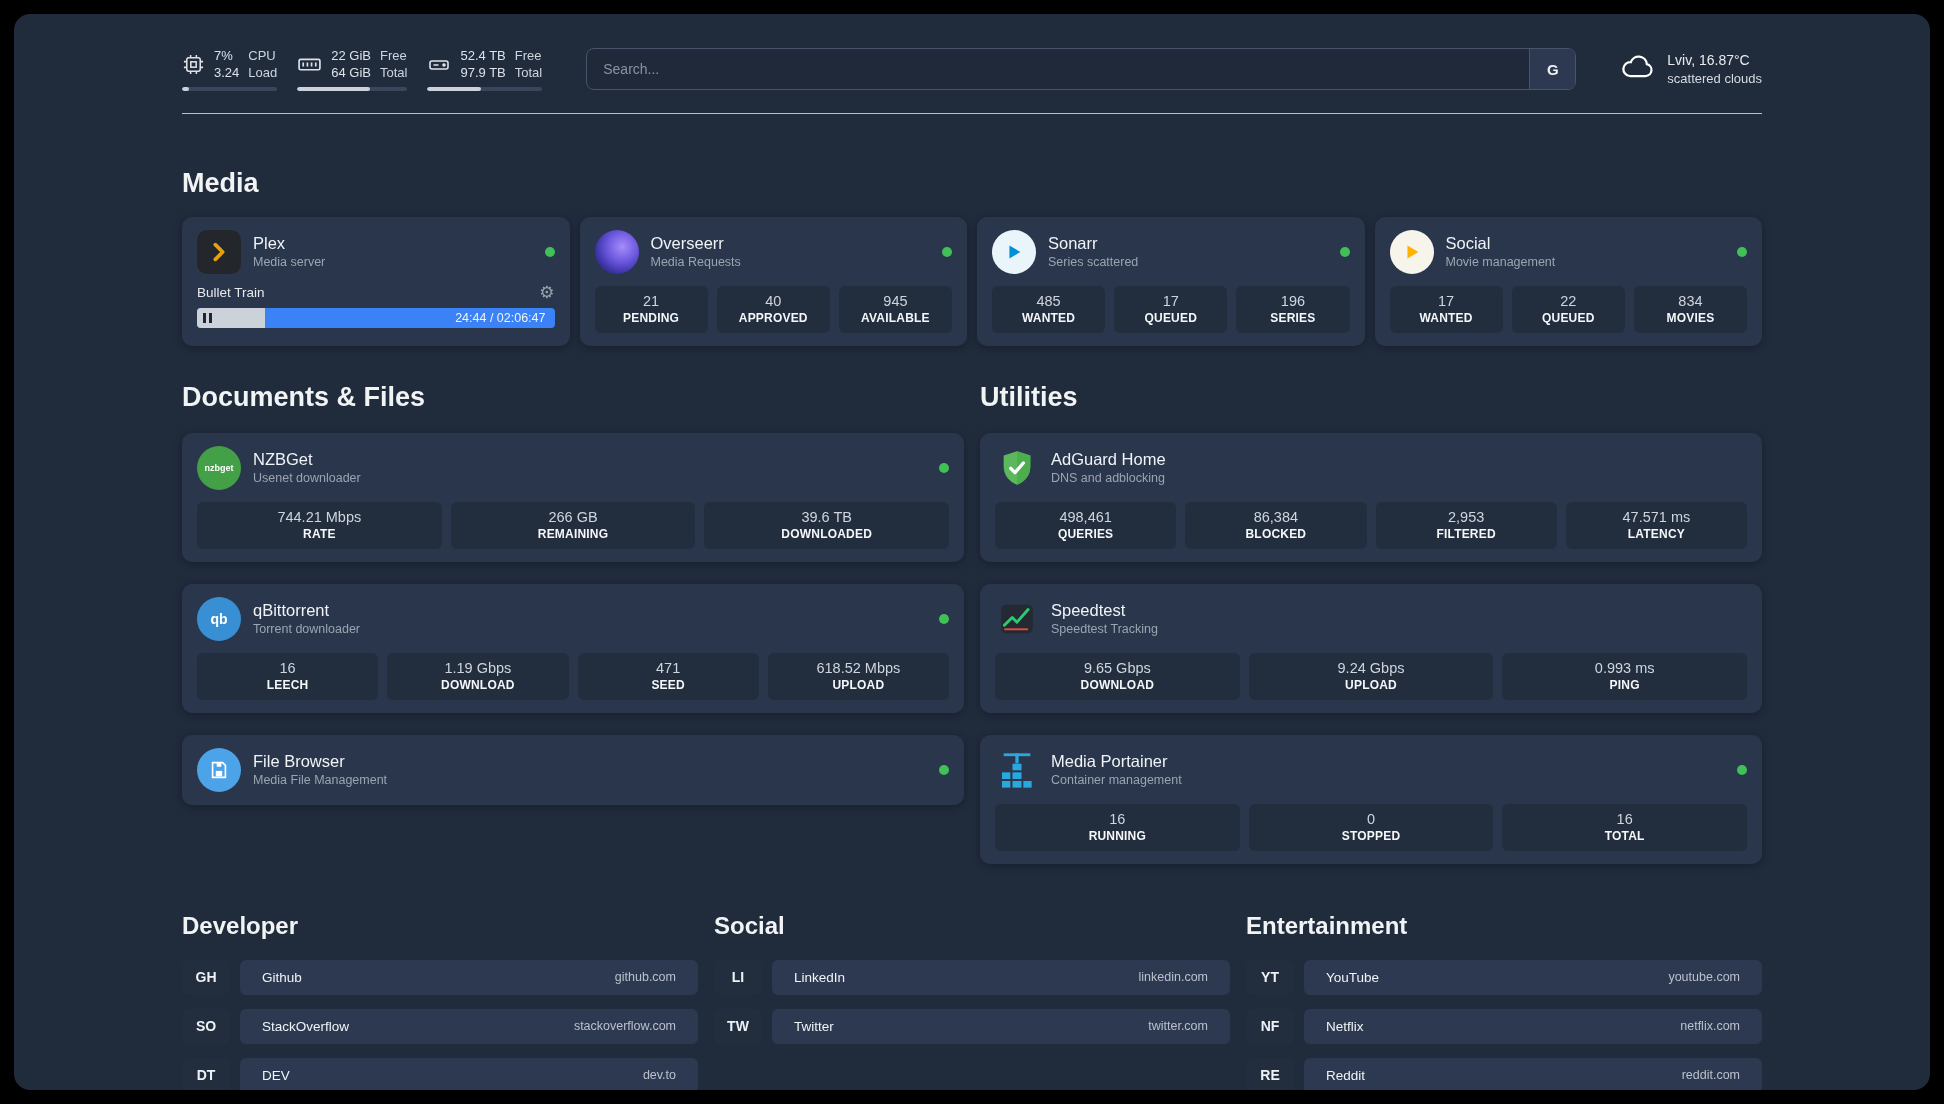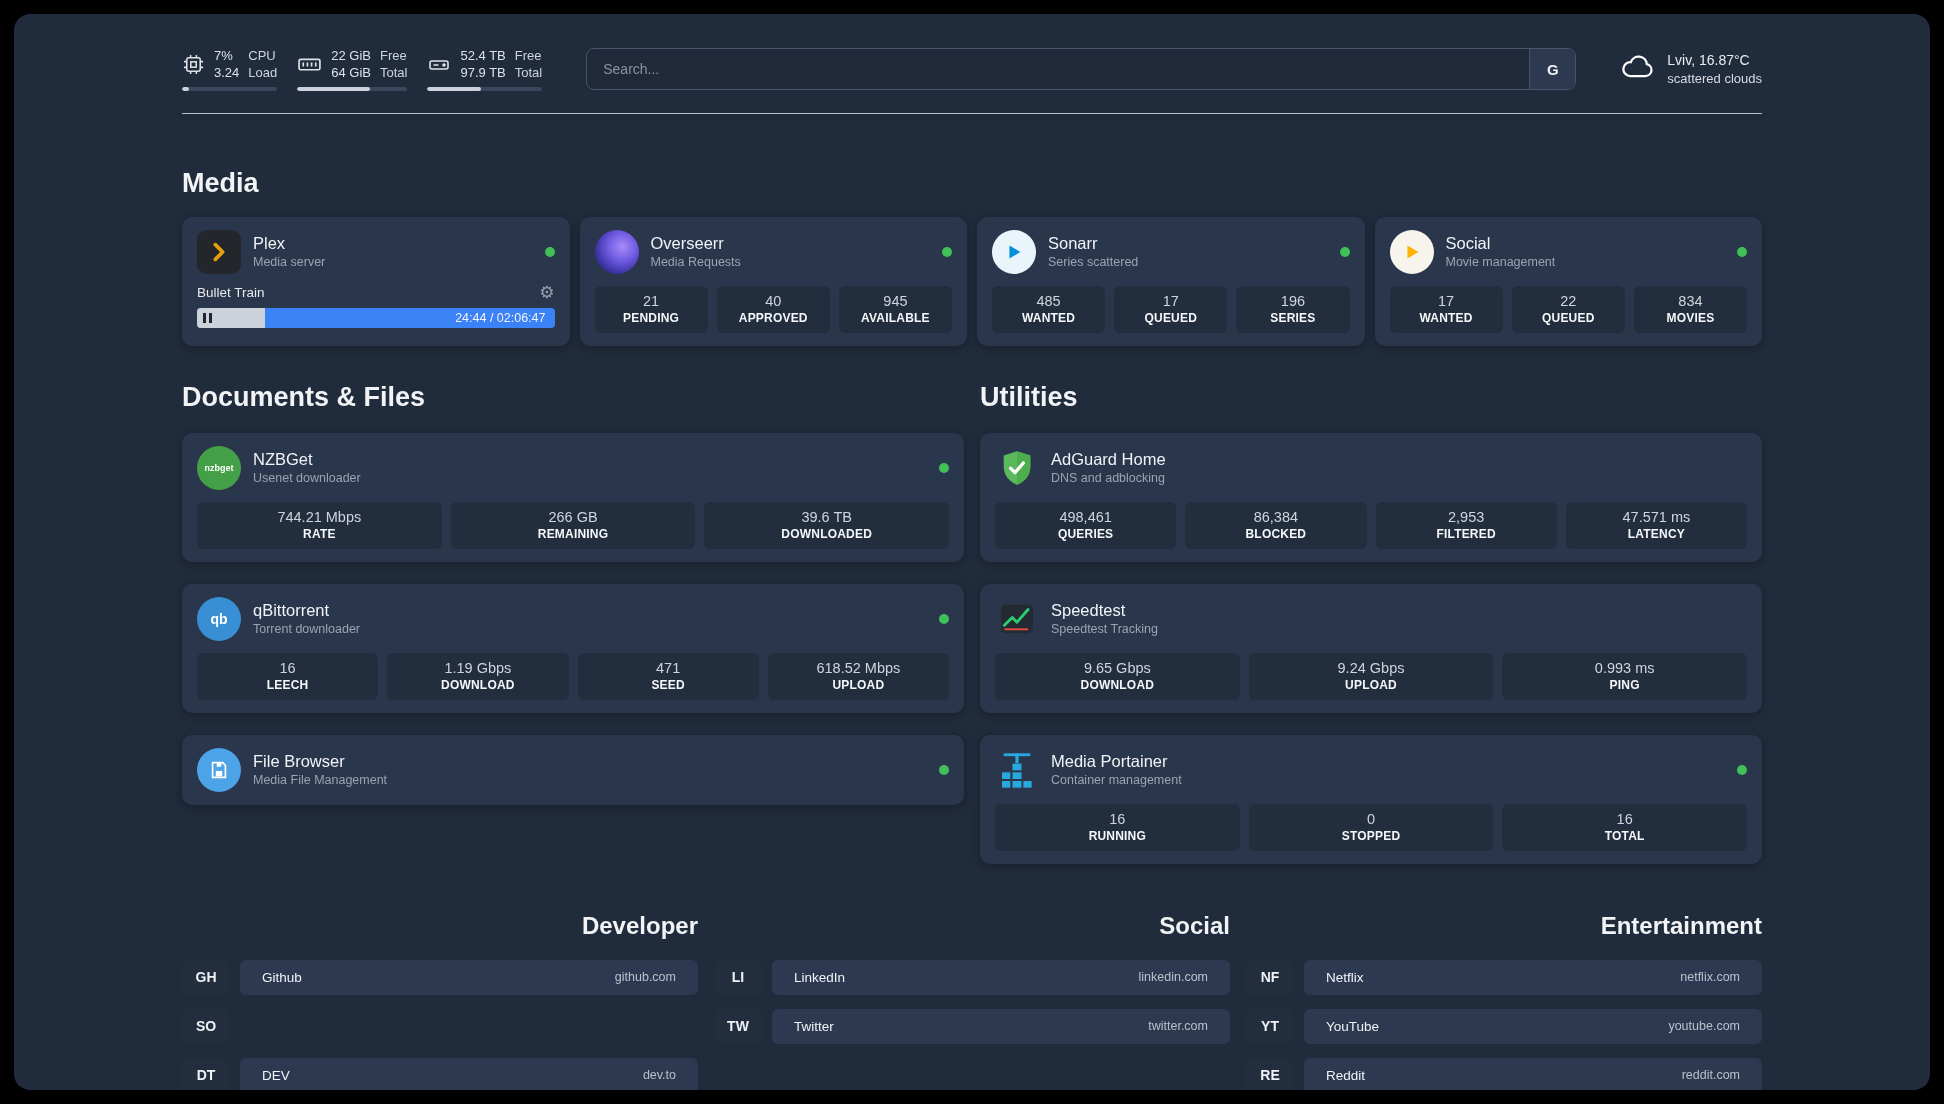--- a/index.html
+++ b/index.html
@@ -81,21 +81,21 @@
     font-size: 12.5px; color: #f1f3f5; }
 
   
   .groups { display: grid; grid-template-columns: 1fr 1fr; gap: 16px; margin-top: 36px; }
   .group-col { display: flex; flex-direction: column; gap: 22px; }
   .group-col .section-title { margin-bottom: -2px; }
 
   
   .bookmarks { display: grid; grid-template-columns: repeat(3, 1fr); gap: 16px; margin-top: 48px; }
   .bm-col { display: flex; flex-direction: column; gap: 14px; }
-  .bm-col .section-title { font-size: 24px; margin-bottom: 6px; text-align: right; }
+  .bm-col .section-title { font-size: 24px; margin-bottom: 6px; }
   .bm-row { display: flex; gap: 10px; cursor: pointer; }
   .bm-abbr { width: 48px; height: 35px; flex: none; background: #222d3e; border-radius: 6px;
     display: flex; align-items: center; justify-content: center; font-size: 14px;
     font-weight: bold; color: #eef1f5; }
   .bm-bar { flex: 1; height: 35px; background: #2c3950; border-radius: 6px; display: flex;
     align-items: center; justify-content: space-between; padding: 0 22px; }
   .bm-name { font-size: 13.5px; color: #f0f3f7; }
   .bm-url { font-size: 12.5px; color: #bac1cc; }
 </style>
 </head>
@@ -507,20 +507,24 @@
         <h2 class="section-title">Developer</h2>
         <div class="bm-row">
           <div class="bm-abbr">GH</div>
           <div class="bm-bar">
             <span class="bm-name">Github</span>
             <span class="bm-url">github.com</span>
           </div>
         </div>
         <div class="bm-row">
           <div class="bm-abbr">SO</div>
+          <div class="bm-bar">
+            <span class="bm-name">StackOverflow</span>
+            <span class="bm-url">stackoverflow.com</span>
+          </div>
         </div>
         <div class="bm-row">
           <div class="bm-abbr">DT</div>
           <div class="bm-bar">
             <span class="bm-name">DEV</span>
             <span class="bm-url">dev.to</span>
           </div>
         </div>
       </div>
 
@@ -538,34 +542,34 @@
           <div class="bm-bar">
             <span class="bm-name">Twitter</span>
             <span class="bm-url">twitter.com</span>
           </div>
         </div>
       </div>
 
       <div class="bm-col">
         <h2 class="section-title">Entertainment</h2>
         <div class="bm-row">
+          <div class="bm-abbr">YT</div>
+          <div class="bm-bar">
+            <span class="bm-name">YouTube</span>
+            <span class="bm-url">youtube.com</span>
+          </div>
+        </div>
+        <div class="bm-row">
           <div class="bm-abbr">NF</div>
           <div class="bm-bar">
             <span class="bm-name">Netflix</span>
             <span class="bm-url">netflix.com</span>
           </div>
         </div>
         <div class="bm-row">
-          <div class="bm-abbr">YT</div>
-          <div class="bm-bar">
-            <span class="bm-name">YouTube</span>
-            <span class="bm-url">youtube.com</span>
-          </div>
-        </div>
-        <div class="bm-row">
           <div class="bm-abbr">RE</div>
           <div class="bm-bar">
             <span class="bm-name">Reddit</span>
             <span class="bm-url">reddit.com</span>
           </div>
         </div>
       </div>
     </div>
 
   </main>

